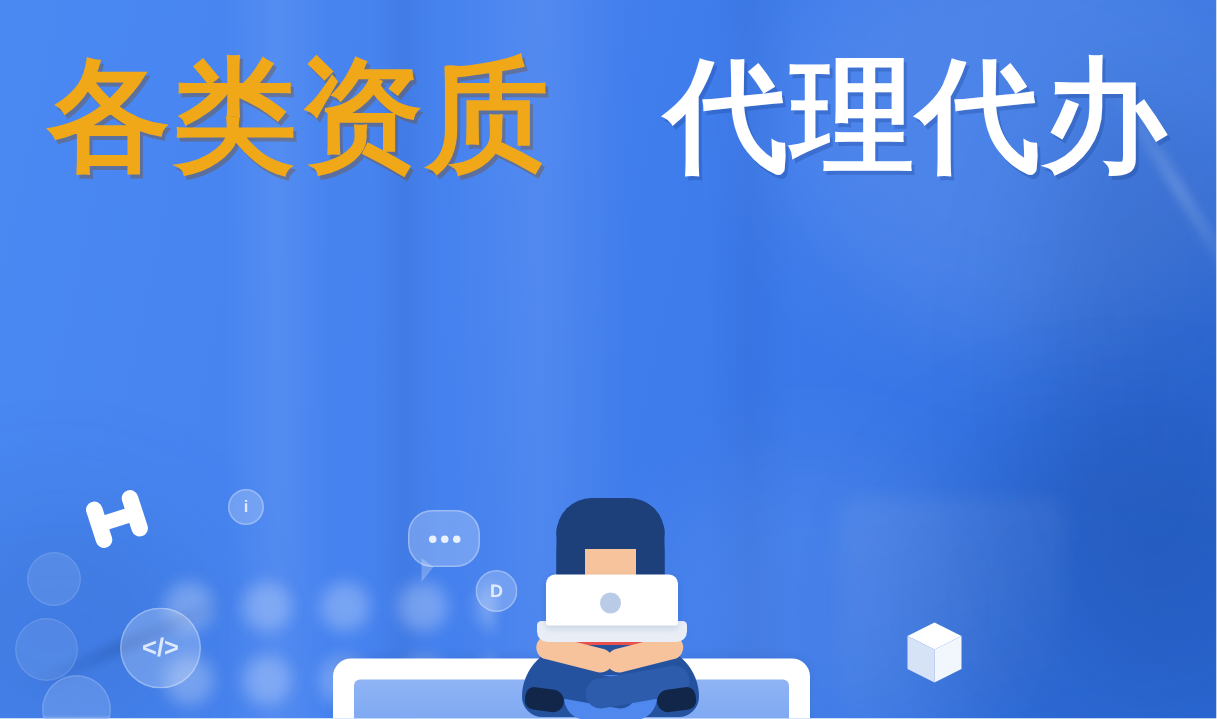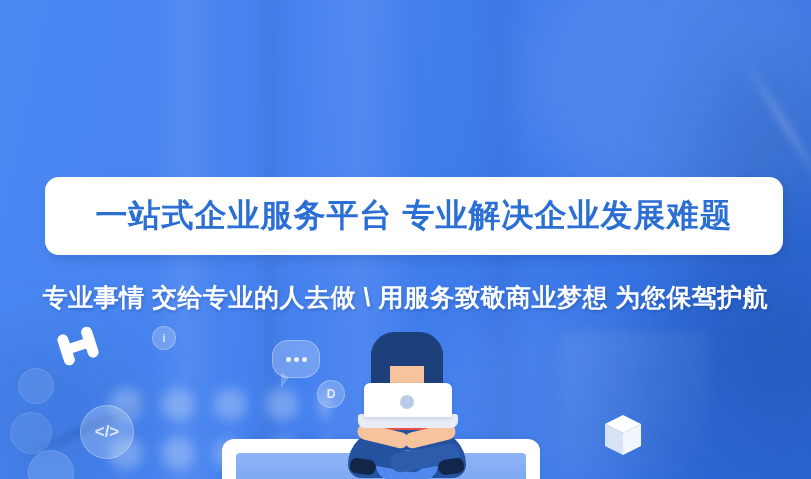--- a/index.html
+++ b/index.html
@@ -280,26 +280,27 @@
   <div class="bg-layer bg-vband b4"></div>
   <div class="bg-layer bg-blob blob-a"></div>
   <div class="bg-layer bg-blob blob-e"></div>
   <div class="bg-layer bg-blob blob-b"></div>
   <div class="bg-layer bg-blob blob-c"></div>
   <div class="bg-layer bg-blob blob-d"></div>
   <div class="bg-layer bg-streak streak-3"></div>
   <div class="bg-layer dot-grid"></div>
   <div class="bg-layer bg-streak streak-2"></div>
 
-
-  <div class="subtitle-card">
-    <span class="subtitle-text">一站式企业服务平台 专业解决企业发展难题</span>
+  <div class="headline">
+    <span class="gold">各类资质</span>
+    <span class="spacer"></span>
+    <span class="white">代理代办</span>
   </div>
 
-  <div class="tagline">专业事情 交给专业的人去做 \ 用服务致敬商业梦想 为您保驾护航</div>
+
 
   <div class="illustration">
 
     <div class="glass-panel"></div>
 
     <div class="monitor-frame"></div>
     <div class="monitor-screen"></div>
 
     <div class="badge badge-ghost-a"></div>
     <div class="badge badge-ghost-b"></div>

